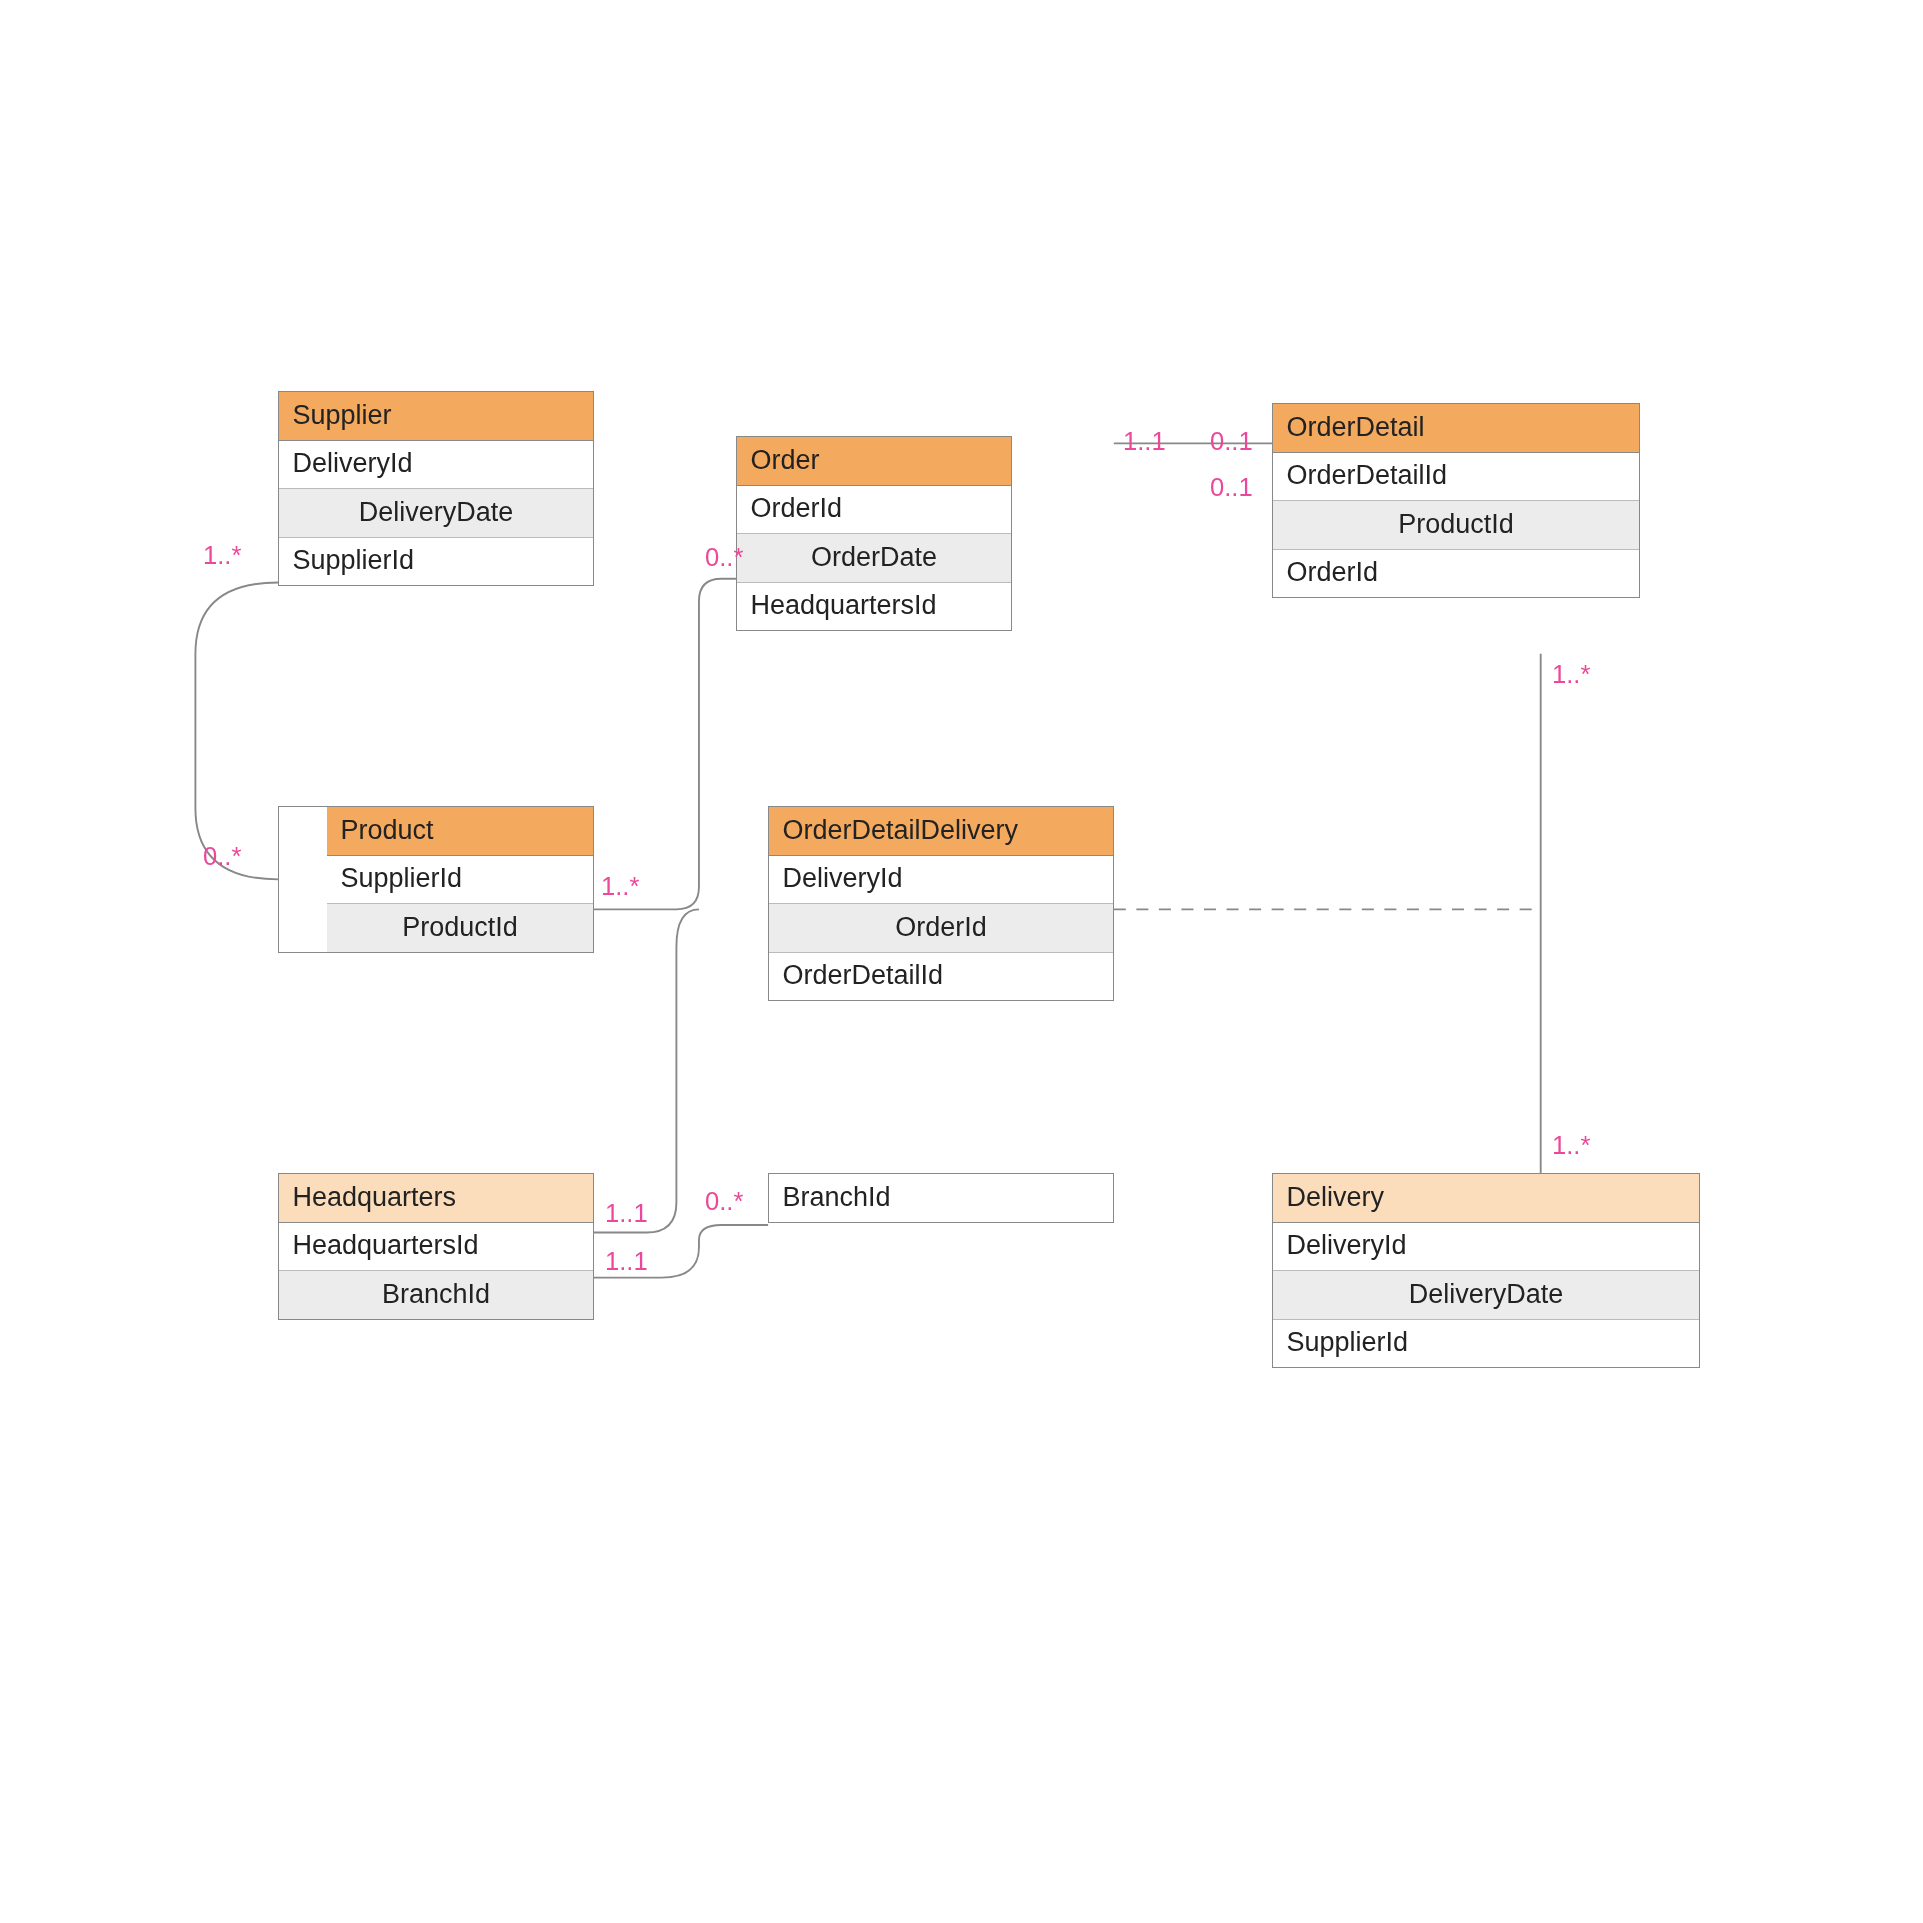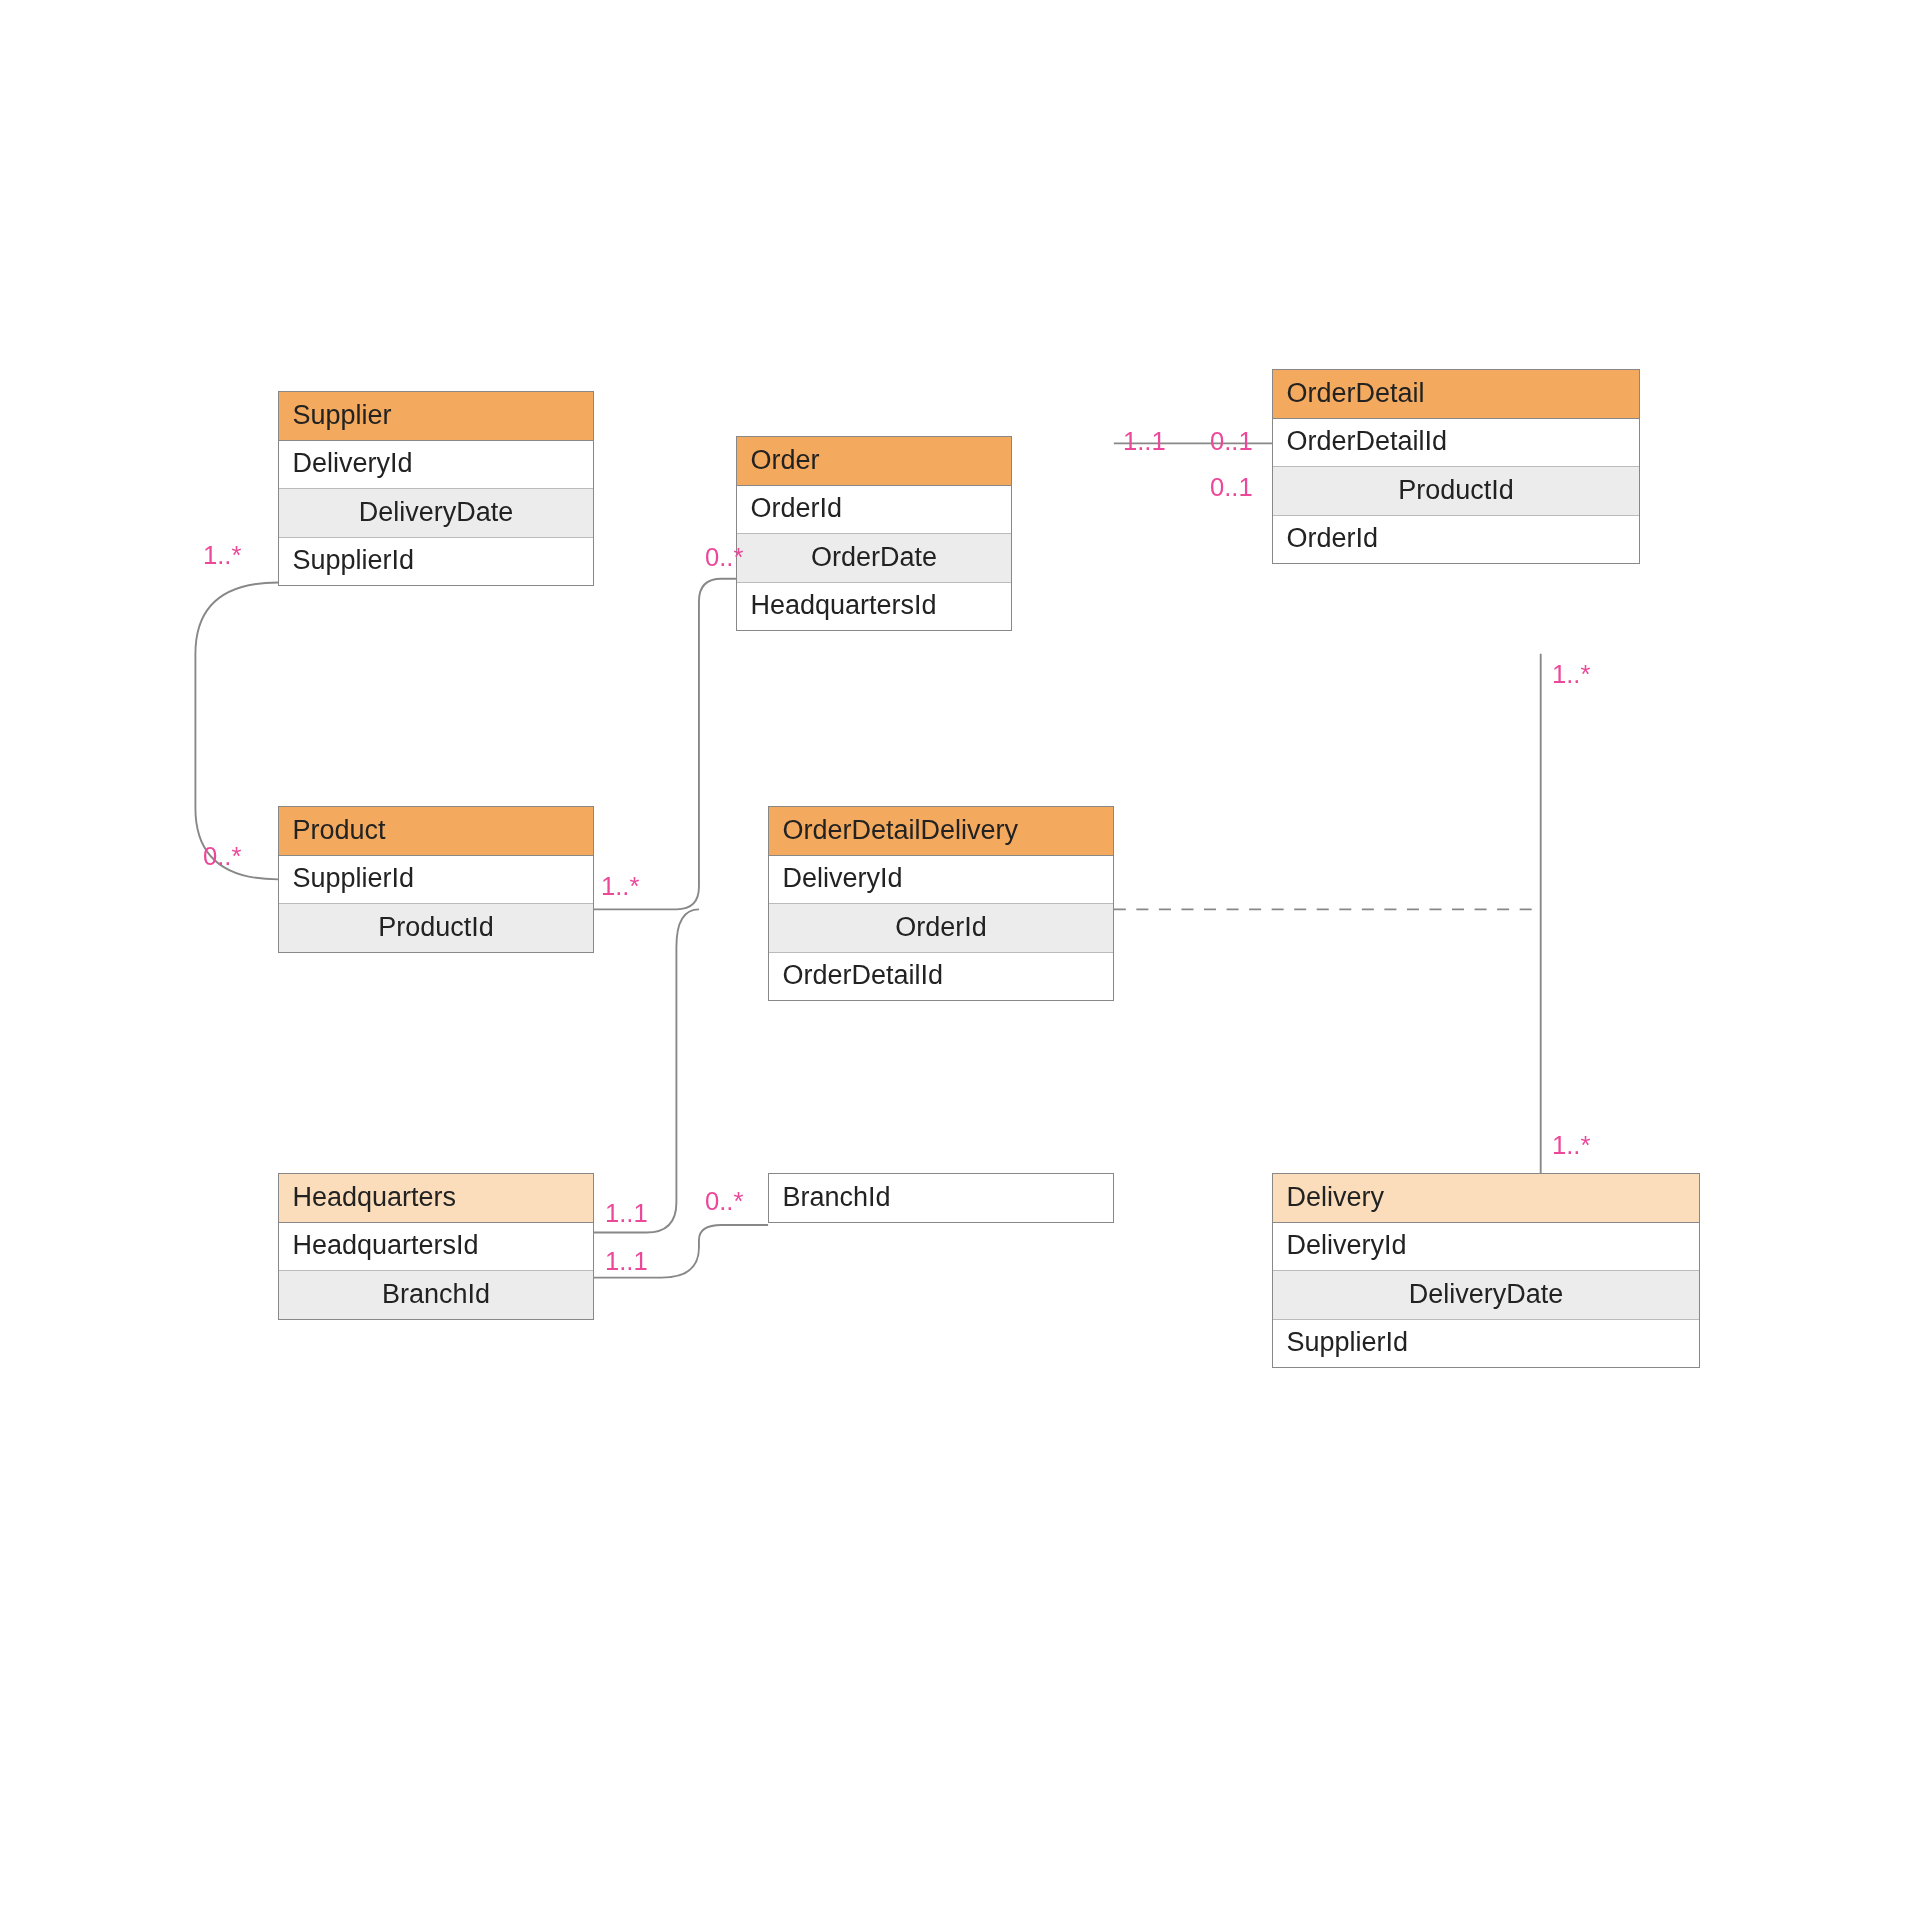--- a/index.html
+++ b/index.html
@@ -99,28 +99,28 @@
     <div class="row">SupplierId</div>
   </div>
 
   <div class="entity" style="left:736px; top:391px; width:276px;margin-top:45px;">
     <div class="title header-dark">Order</div>
     <div class="row first">OrderId</div>
     <div class="row alt">OrderDate</div>
     <div class="row">HeadquartersId</div>
   </div>
 
-  <div class="entity" style="left:1272px; top:369px; width:368px;">
+  <div class="entity" style="left:1272px; top:403px; width:368px;">
     <div class="title header-dark">OrderDetail</div>
     <div class="row first">OrderDetailId</div>
     <div class="row alt">ProductId</div>
     <div class="row">OrderId</div>
   </div>
 
-  <div class="entity" style="left:278px; top:806px; width:316px;">
+  <div class="entity" style="left:278px; top:806px; width:316px;padding-left:48px;">
     <div class="title header-dark">Product</div>
     <div class="row first">SupplierId</div>
     <div class="row alt">ProductId</div>
   </div>
 
   <div class="entity" style="left:768px; top:806px; width:346px;">
     <div class="title header-dark">OrderDetailDelivery</div>
     <div class="row first">DeliveryId</div>
     <div class="row alt">OrderId</div>
     <div class="row">OrderDetailId</div>

